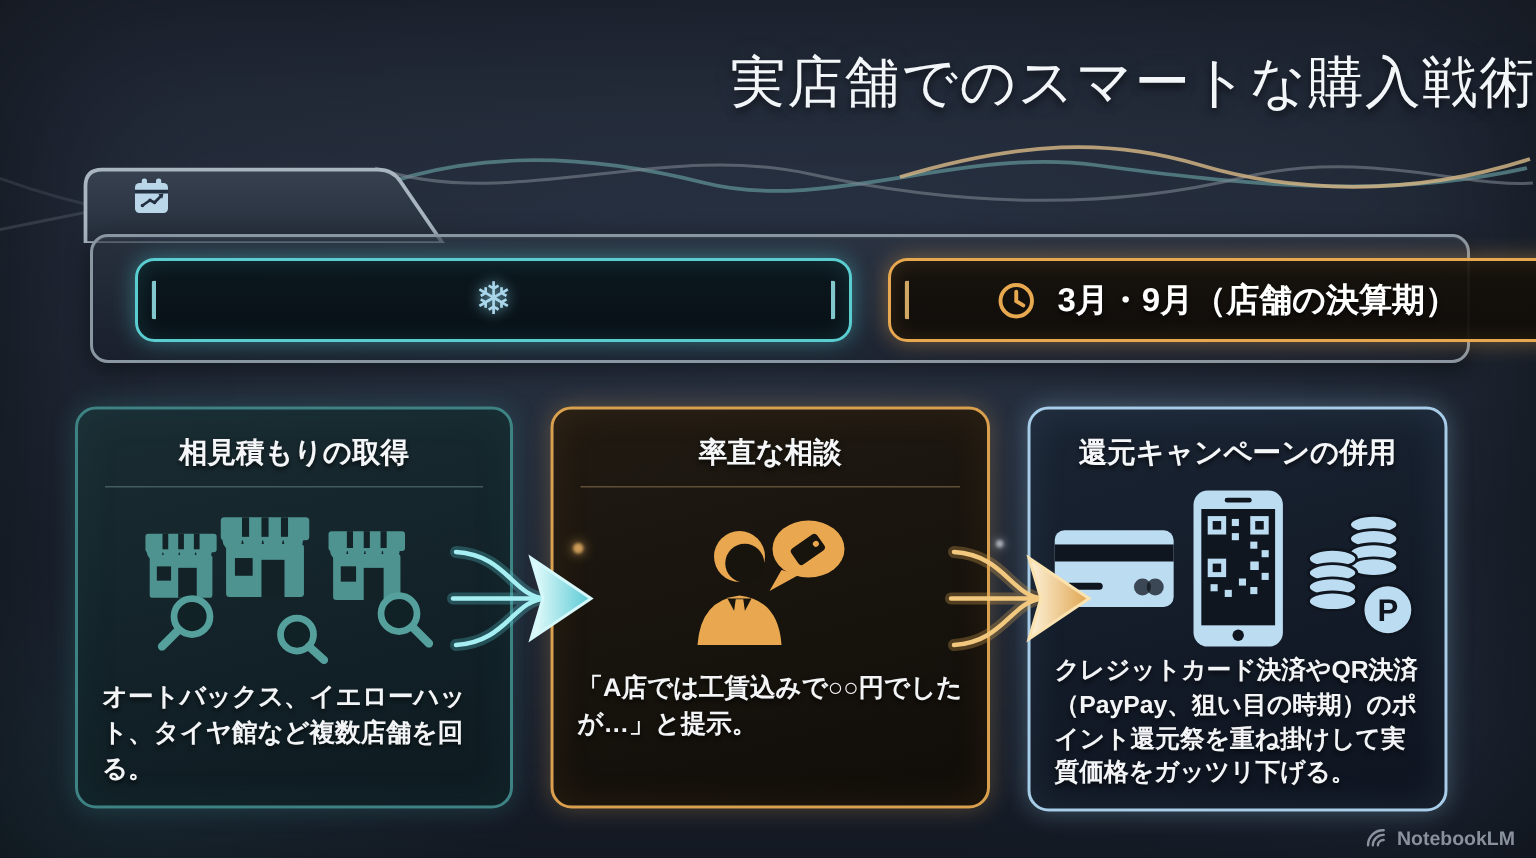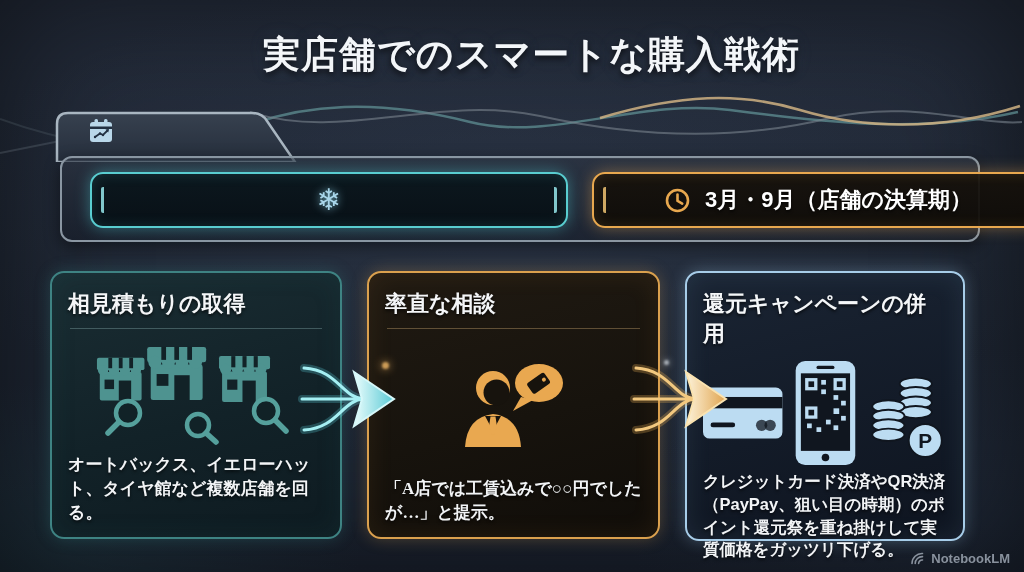--- a/index.html
+++ b/index.html
@@ -8,22 +8,22 @@
     position:relative;width:1024px;height:572px;overflow:hidden;
     font-family:"Liberation Sans","DejaVu Sans",sans-serif;
     background:
       radial-gradient(90% 70% at 50% 38%, rgba(58,70,92,.35), rgba(0,0,0,0) 62%),
       radial-gradient(42% 42% at 6% 96%, rgba(40,92,98,.22), rgba(0,0,0,0) 70%),
       radial-gradient(50% 45% at 96% 92%, rgba(46,62,84,.20), rgba(0,0,0,0) 70%),
       linear-gradient(180deg,#242c3b 0%,#1f2734 45%,#1a212e 100%);
     box-shadow:inset 0 0 130px rgba(0,0,0,.55);
   }
   .page-title{
-    position:absolute;top:30px;left:0;width:100%;text-align:center;
-    font-size:37px;font-weight:700;color:#f3f6f9;letter-spacing:1px;
+    position:absolute;top:30px;left:0;width:100%;text-align:right;
+    font-size:37px;font-weight:400;color:#f3f6f9;letter-spacing:1px;
     text-shadow:0 3px 6px rgba(0,0,0,.7),0 0 20px rgba(120,160,200,.12);
     padding-left:39px;
   }
   .bg-svg{position:absolute;left:0;top:0;pointer-events:none;}
   
   .tab-shape{position:absolute;left:54px;top:110px;}
   .tab-content{
     position:absolute;left:88px;top:118px;display:flex;align-items:center;gap:11px;
     font-size:21px;font-weight:800;color:#eef2f6;text-shadow:0 2px 3px rgba(0,0,0,.6);
   }
@@ -61,30 +61,30 @@
   }
   .card-1{left:50px;width:292px;border:2.5px solid #3e8383;
     background:linear-gradient(165deg,#1a2d33 0%,#122228 55%,#0e1b21 100%);
     box-shadow:0 0 16px rgba(60,150,150,.25),inset 0 0 26px rgba(40,110,110,.13);}
   .card-2{left:367px;width:293px;border:2.5px solid #daa04e;
     background:linear-gradient(165deg,#201a12 0%,#17130d 55%,#100d09 100%);
     box-shadow:0 0 16px rgba(225,165,80,.28),inset 0 0 26px rgba(200,140,60,.11);}
   .card-3{left:685px;width:280px;height:270px;border:2.5px solid #a7cde9;
     background:linear-gradient(165deg,#1a2433 0%,#131b28 55%,#0e141f 100%);
     box-shadow:0 0 16px rgba(160,205,240,.3),inset 0 0 26px rgba(140,190,230,.11);}
-  .card-title{font-size:22px;font-weight:800;color:#f4f6f8;
+  .card-title{text-align:center;font-size:19px;font-weight:800;color:#f4f6f8;
     padding:6px 0 9px;text-shadow:0 2px 3px rgba(0,0,0,.65);}
   .card-divider{height:1px;margin:0 2px;}
   .card-1 .card-divider{background:rgba(145,185,185,.35);}
   .card-2 .card-divider{background:rgba(225,185,125,.35);}
   .card-3 .card-divider{background:rgba(175,210,240,.4);}
   .card-iconarea{flex:1;display:flex;align-items:center;justify-content:center;}
   .card-body{font-size:17px;line-height:1.42;font-weight:700;color:#f2f4f6;
     text-shadow:0 2px 3px rgba(0,0,0,.6);}
-  .card-2 .card-body{font-family:Liberation Serif, serif;}
+  .card-2 .card-body{margin-bottom:30px;}
   .card-3 .card-body{font-size:16.5px;line-height:1.38;}
   
   .flow-arrow{position:absolute;z-index:3;}
   .dot{position:absolute;border-radius:50%;filter:blur(1px);z-index:2;}
   .dot-a{left:382px;top:362px;width:7px;height:7px;background:#eab263;opacity:.85;box-shadow:0 0 8px #eab263;}
   .dot-b{left:664px;top:360px;width:5px;height:5px;background:#d7dee6;opacity:.7;box-shadow:0 0 6px #d7dee6;}
   .brand{position:absolute;right:14px;bottom:6px;display:flex;align-items:flex-end;gap:6px;
     color:#939ca8;font-size:13px;font-weight:600;opacity:.92;z-index:4;}
 </style>
 </head>

